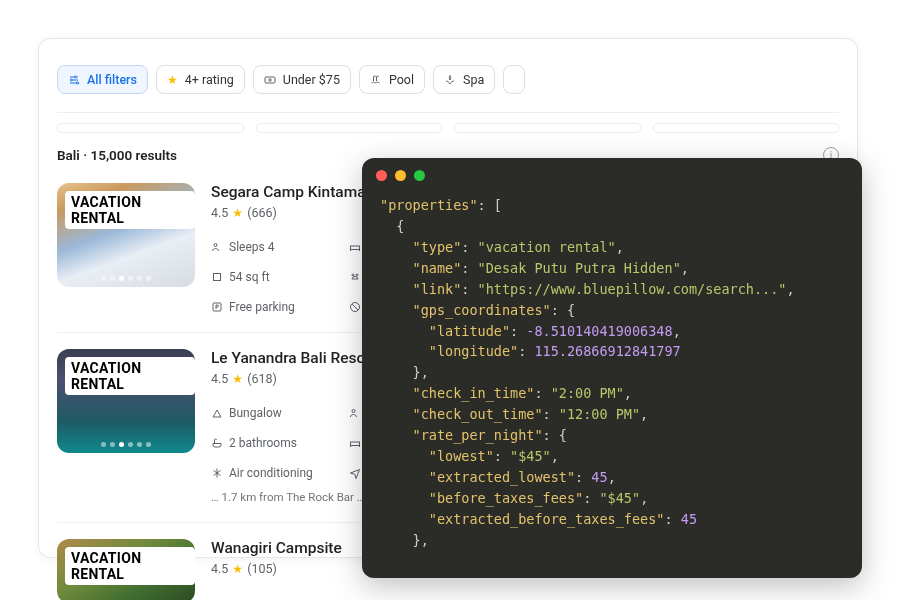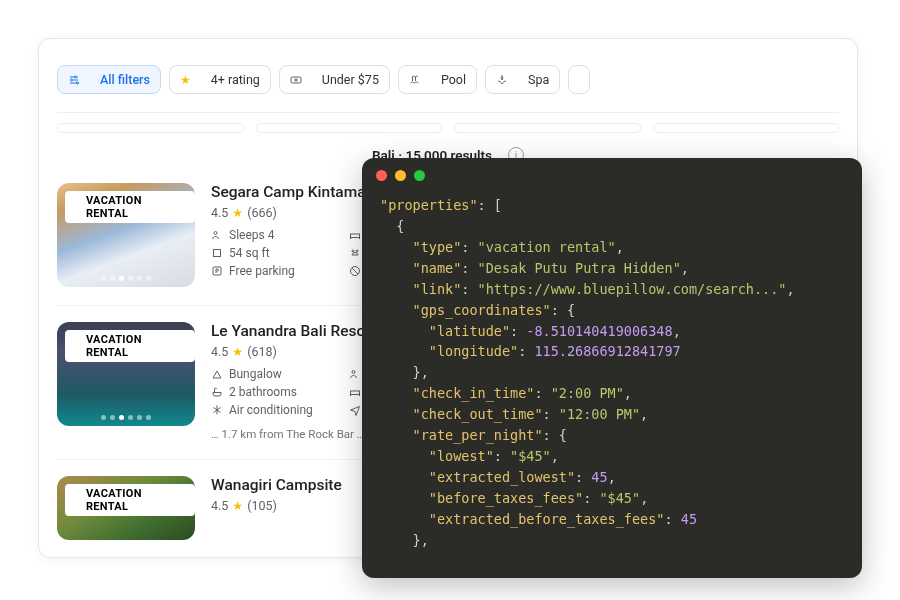--- a/index.html
+++ b/index.html
@@ -5,50 +5,50 @@
   * { box-sizing: border-box; margin: 0; padding: 0; }
   body { font-family: -apple-system, BlinkMacSystemFont, "Segoe UI", Roboto, Arial, sans-serif; background: #fff; width: 900px; height: 600px; position: relative; overflow: hidden; }
   
   .card {
     position: absolute; top: 38px; left: 38px; width: 820px; height: 520px;
     background: #fff; border: 1px solid #e5e7eb; border-radius: 12px;
     box-shadow: 0 2px 10px rgba(0,0,0,0.05);
     padding: 14px 18px;
   }
   .filters { display: flex; gap: 8px; padding: 12px 0 18px 0; border-bottom: 1px solid #eee; overflow: hidden; }
-  .filter-chip { display: inline-flex; align-items: center; gap: 20px; border: 1px solid #dcdfe4; border-radius: 8px; padding: 6px 10px; font-size: 12.5px; color: #333; background: #fff; white-space: nowrap; }
+  .filter-chip { display: inline-flex; align-items: center; gap: 7px; border: 1px solid #dcdfe4; border-radius: 8px; padding: 6px 10px; font-size: 12.5px; color: #333; background: #fff; white-space: nowrap; }
   .filter-chip.primary { color: #1a73e8; border-color: #c3d7f5; background: #f0f6ff; font-weight: 500; }
   .chev { width: 8px; height: 8px; border-right: 1.5px solid #666; border-bottom: 1.5px solid #666; transform: rotate(45deg); margin-left: 2px; margin-bottom: 2px; }
   .mini-icon { display:inline-block; width:12px; height:12px; color:#5f6368; }
   
   .sub-row { display: flex; gap: 12px; padding: 10px 0 8px 0; }
   .sub-card { height: 10px; flex: 1; background: transparent; border: 1px solid #eee; border-radius: 4px; }
   
-  .results-head { display: flex; align-items: center; justify-content: center; padding: 6px 0 10px 0; gap: 16px; }
+  .results-head { display: flex; align-items: center; justify-content: space-between; padding: 6px 0 10px 0; gap: 16px; }
   .results-head .title { font-size: 13.5px; font-weight: 600; color: #222; }
   .info-icon { width: 16px; height: 16px; border: 1.5px solid #9aa0a6; border-radius: 50%; display:flex; align-items:center; justify-content:center; font-size: 10px; color:#9aa0a6; }
   
   .listing { display: flex; gap: 16px; padding: 10px 0 18px 0; }
   .listing + .listing { border-top: 1px solid #f0f0f0; padding-top: 16px; }
   .photo { width: 138px; height: 104px; border-radius: 12px; position: relative; overflow: hidden; background: #888; flex-shrink: 0; }
-  .photo .badge { position: absolute; top: 8px; left: 8px; background: #fff; font-size: 11px; font-weight: 700; padding: 3px 21px; border-radius: 4px; letter-spacing: .3px; }
+  .photo .badge { position: absolute; top: 8px; left: 8px; background: #fff; font-size: 14px; font-weight: 700; padding: 3px 6px; border-radius: 4px; letter-spacing: .3px; }
   .photo .dots { position: absolute; bottom: 6px; left: 50%; transform: translateX(-50%); display: flex; gap: 4px; }
   .photo .dots span { width: 5px; height: 5px; background: rgba(255,255,255,.5); border-radius: 50%; }
   .photo .dots span.active { background: #fff; }
   
   .p1 { background: linear-gradient(160deg, #e8c28c 0%, #c99a5e 18%, #9bb8d8 45%, #e9eef5 65%, #d7dbe2 100%); }
   .p2 { background: linear-gradient(180deg, #3b3f52 0%, #4a5070 30%, #1e5a64 70%, #0f8a8f 100%); }
   .p3 { background: linear-gradient(150deg, #b08a4a 0%, #6e8a3c 40%, #3f6d2f 70%, #2c4a23 100%); }
   
   .info { flex: 1; min-width: 0; }
   .info h3 { font-size: 15.5px; font-weight: 500; color: #222; margin-bottom: 4px; white-space: nowrap; overflow: hidden; text-overflow: ellipsis; }
   .rating-row { font-size: 12.5px; color: #5f6368; margin-bottom: 8px; display:flex; align-items:center; gap:4px; }
   .star { color: #fbbc04; font-size: 12px; }
   .amen-grid { display: grid; grid-template-columns: 120px 120px; gap: 4px 18px; font-size: 12px; color: #5f6368; }
-  .amen { display: flex; align-items: center; gap: 6px; white-space: nowrap; }
+  .amen { display: flex; align-items: center; gap: 6px; white-space: nowrap; margin-top: 12px; }
   .amen .ic { width: 12px; height: 12px; display:inline-flex; align-items:center; justify-content:center; }
   .footnote { font-size: 11.5px; color: #70757a; margin-top: 10px; }
   
   
   .codewin {
     position: absolute; top: 158px; left: 362px; width: 500px; height: 420px;
     background: #2b2b28; border-radius: 12px; box-shadow: 0 8px 30px rgba(0,0,0,.25);
     overflow: hidden;
   }
   .traffic { display:flex; gap:8px; padding: 12px 14px 8px 14px; }

